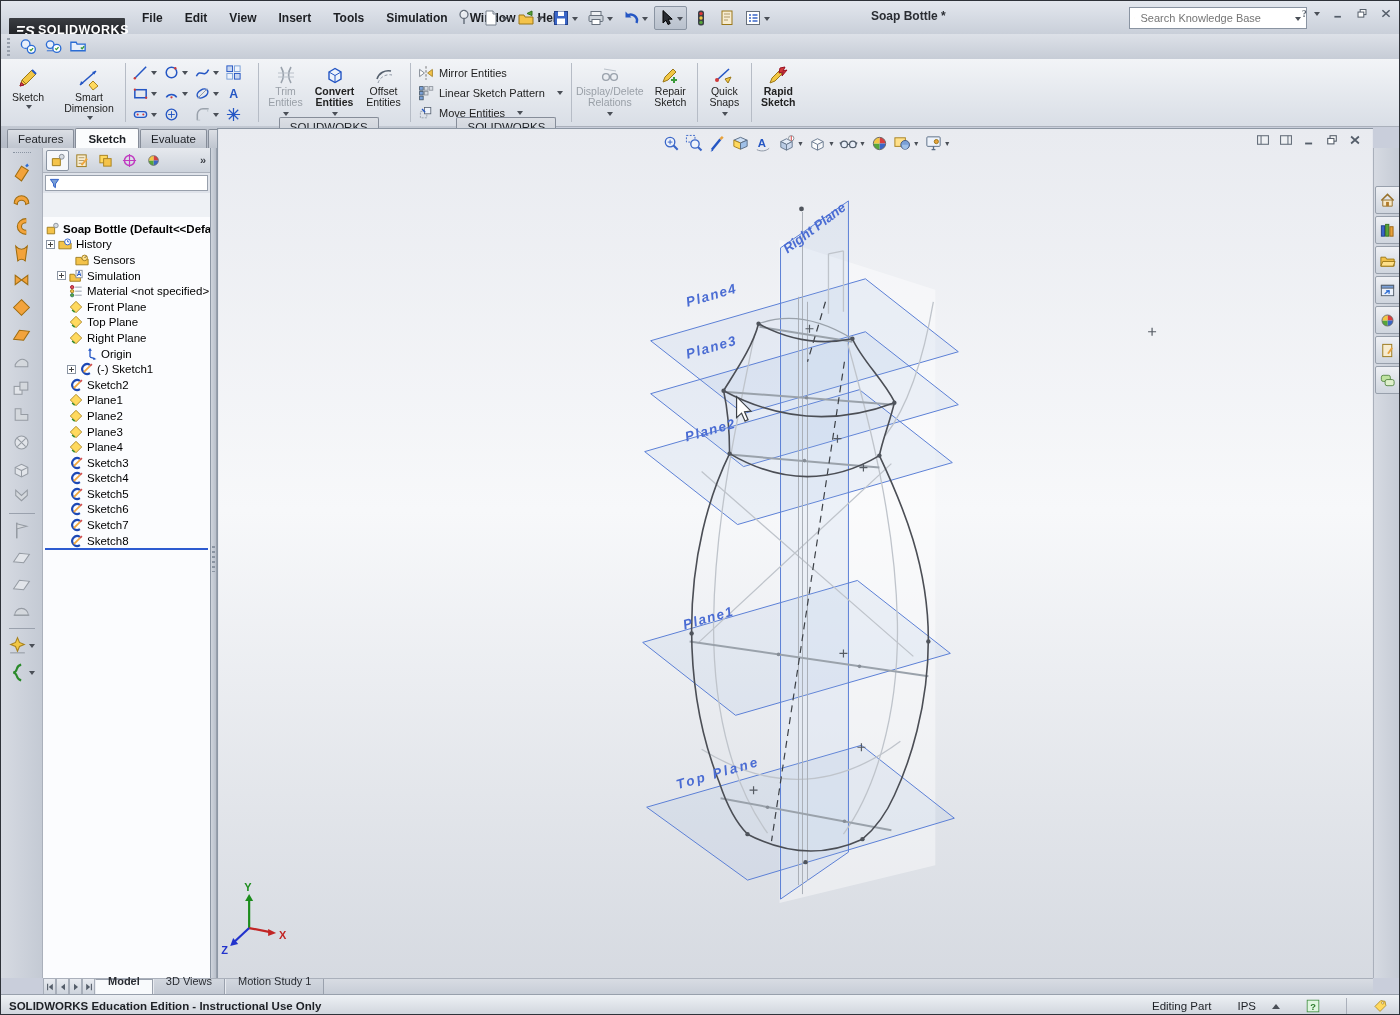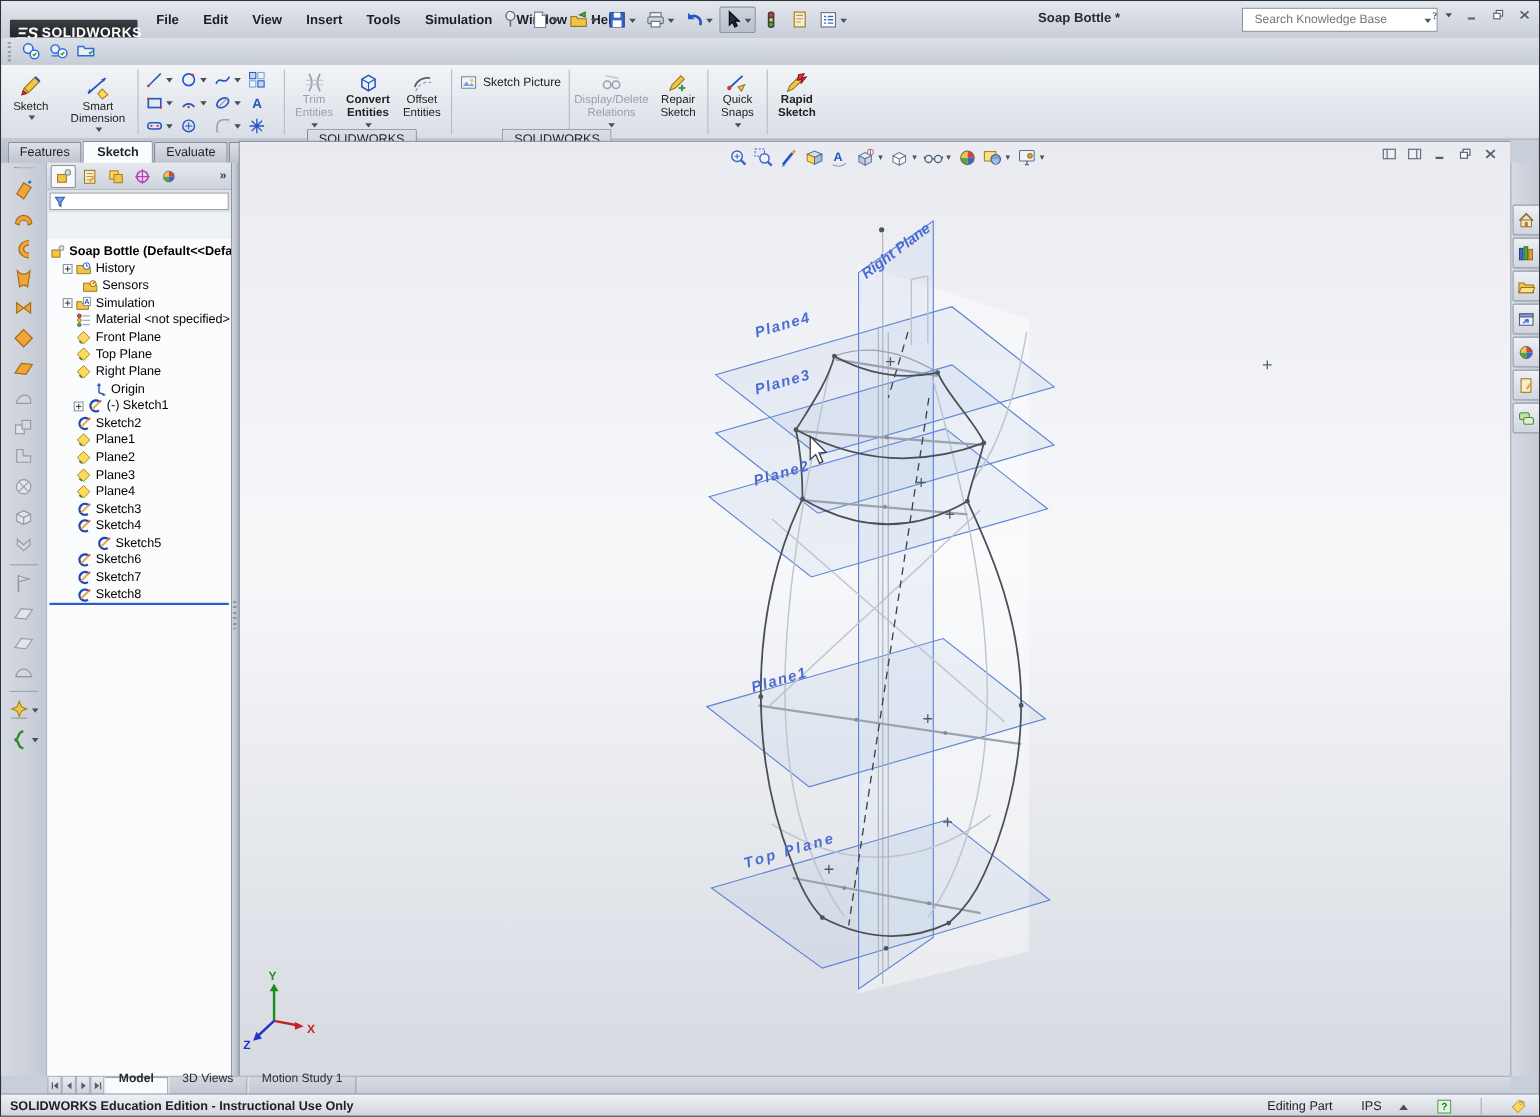--- a/index.html
+++ b/index.html
@@ -17,21 +17,21 @@
   #logo .ds{color:#fff;font-style:italic;font-weight:bold;font-size:15px;margin:0 3px 0 6px;}
   #logo .brand{color:#fff;font-weight:bold;font-size:12.5px;letter-spacing:.5px;}
   #menubar{left:130px;top:5px;height:24px;display:flex;align-items:center;}
   .menu{padding:4px 11px;font-size:12px;color:#1c1e22;font-weight:bold;cursor:default;}
   #pin-icon{margin-left:2px;}
   #qaccess{left:478px;top:4px;height:26px;display:flex;align-items:center;gap:2px;}
   .tbtn{display:flex;align-items:center;padding:2px 2px;border:1px solid transparent;border-radius:2px;}
   .tbtn.pressed{border-color:#8a94a2;background:linear-gradient(#cfd5de,#b9c1cd);}
   .tbtn svg{width:18px;height:18px;}
   .cart{width:0;height:0;border:3px solid transparent;border-top:4px solid #4a4f57;margin:4px 1px 0 2px;}
-  #doc-title{left:870px;top:8px;width:220px;text-align:center;font-size:12px;font-weight:bold;color:#2a2d33;}
+  #doc-title{left:870px;top:8px;width:220px;font-size:12px;font-weight:bold;color:#2a2d33;}
   #searchbox{left:1128px;top:6px;width:168px;height:20px;background:#fff;border:1px solid #8a94a2;
     display:flex;align-items:center;padding:0 4px;gap:4px;}
   #searchbox input{border:none;outline:none;flex:1;font-size:11px;color:#777;font-family:"Liberation Sans",sans-serif;background:transparent;}
   #searchbox svg{width:14px;height:14px;}
   #winbtns{right:8px;top:6px;display:flex;align-items:center;gap:10px;}
   #winbtns svg{width:14px;height:13px;}
   
   #quickbar{left:0;top:33px;width:1400px;height:25px;background:linear-gradient(#dde1e8,#c6ccd6);
     border-bottom:1px solid #aab0bb;display:flex;align-items:center;}
   .grip{width:6px;height:18px;margin:0 6px 0 6px;
@@ -796,26 +796,40 @@
       <span class="blabel" style="font-weight:bold">Convert Entities</span>
       <span class="cart"></span>
     </div>
     <div class="stackbtn">
       <svg>
           <use href="#rb-offset"></use>
         </svg>
       <span class="blabel">Offset Entities</span>
     </div>
     <div class="rsep"></div>
-    <div class="rowgroup" style="justify-content:flex-start;padding-top:6px">
+    <div class="rowgroup">
       <span class="rowbtn">
         <svg>
-            <use href="#rb-picture"></use>
-          </svg>
-        <span class="rlabel">Sketch Picture</span>
+            <use href="#rb-mirror"></use>
+          </svg>
+        <span class="rlabel">Mirror Entities</span>
+      </span>
+      <span class="rowbtn">
+        <svg>
+            <use href="#rb-linpat"></use>
+          </svg>
+        <span class="rlabel">Linear Sketch Pattern</span>
+        <span class="cart rowcart"></span>
+      </span>
+      <span class="rowbtn">
+        <svg>
+            <use href="#rb-move"></use>
+          </svg>
+        <span class="rlabel">Move Entities</span>
+        <span class="cart rowcart"></span>
       </span>
     </div>
     <div class="rsep"></div>
     <div class="stackbtn dis" style="width:70px">
       <svg>
           <use href="#rb-disprel"></use>
         </svg>
       <span class="blabel">Display/Delete Relations</span>
       <span class="cart"></span>
     </div>
@@ -1212,21 +1226,21 @@
     </div>
     <div id="tree">
       <div class="trow root">
         <svg class="ti">
             <use href="#i-part"></use>
           </svg>
         <span class="tlabel" style="font-weight:bold">Soap Bottle  (Default&lt;&lt;Defa</span>
       </div>
       <div>
 
-      <div class="trow" style="padding-left:14px">
+      <div class="trow" style="padding-left:3px">
           <span class="exp">x</span>
           <svg class="ti">
               <use href="#i-history"></use>
             </svg>
           <span class="tlabel">History</span>
         </div>
           <div class="trow" style="padding-left:20px">
           <span class="exp"></span>
           <svg class="ti">
               <use href="#i-sensors"></use>
@@ -1324,21 +1338,21 @@
             </svg>
           <span class="tlabel">Sketch3</span>
         </div>
           <div class="trow" style="padding-left:14px">
           <span class="exp"></span>
           <svg class="ti">
               <use href="#i-sketch"></use>
             </svg>
           <span class="tlabel">Sketch4</span>
         </div>
-          <div class="trow" style="padding-left:32px">
+          <div class="trow" style="padding-left:14px">
           <span class="exp"></span>
           <svg class="ti">
               <use href="#i-sketch"></use>
             </svg>
           <span class="tlabel">Sketch5</span>
         </div>
           <div class="trow" style="padding-left:14px">
           <span class="exp"></span>
           <svg class="ti">
               <use href="#i-sketch"></use>

